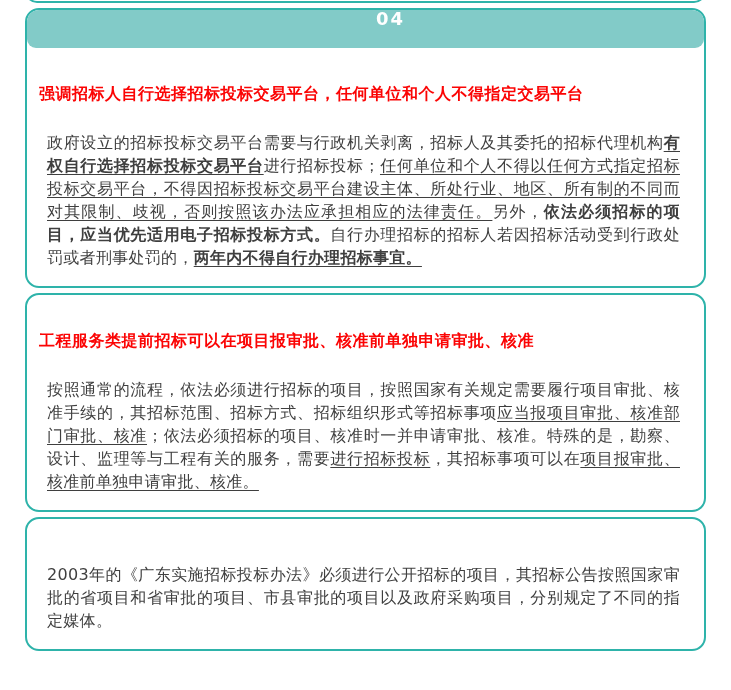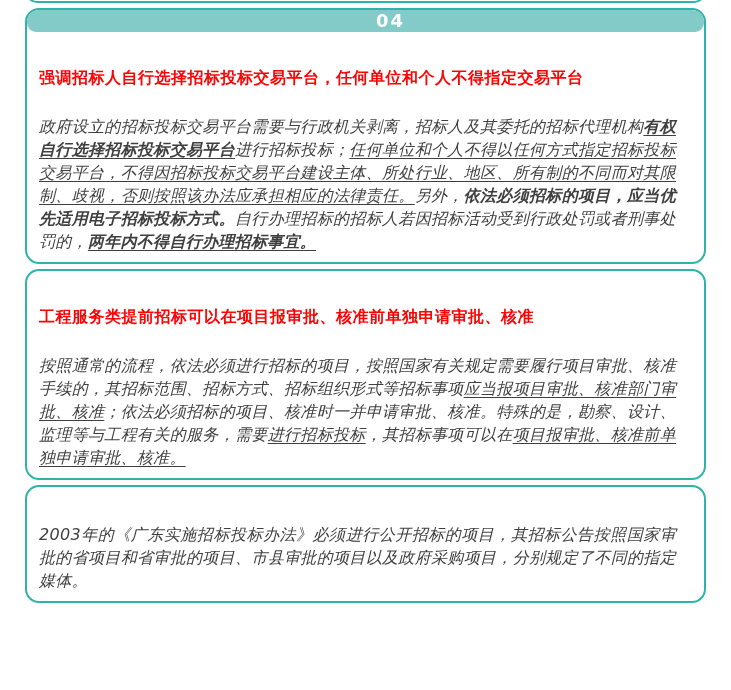--- a/index.html
+++ b/index.html
@@ -31,55 +31,55 @@
     background:#ffffff;
   }
   .card{
     border:2px solid var(--teal-border);
     border-radius:14px;
     background:#ffffff;
     margin-bottom:5px;
     overflow:hidden;
   }
   .card-header{
-    height:22px;
+    height:38px;
     background:var(--teal-fill);
     border-radius:0 0 9px 9px;
     display:flex;
-    align-items:center;
+    align-items:flex-start;
     justify-content:center;
     padding-left:48px;
   }
   .card-number{
     color:#ffffff;
     font-size:18px;
     font-weight:bold;
     letter-spacing:2px;
     line-height:1;
     transform:translateX(1px);
   }
   .card-body{
-    padding:36px 28px 9px 12px;
+    padding:36px 16px 9px 12px;
   }
   .card-title{
     margin:0 0 27px 0;
     color:var(--title-red);
     font-size:16px;
     font-weight:bold;
     line-height:20px;
     letter-spacing:0.5px;
   }
   .card-text{
     color:var(--body-text);
     font-size:16px;
     line-height:23px;
     letter-spacing:0.3px;
     text-align:justify;
   }
-  .card-text p{margin:0;font-style:italic;}
+  .card-text p{margin:8px;}
   .run-b{font-weight:bold;}
   .run-u{text-decoration:underline;text-underline-offset:3px;}
 </style>
 </head>
 <body>
 
 <div class="page">
   <div class="prev-card-bottom"></div>
   <div id="cards">
   <section class="card">

